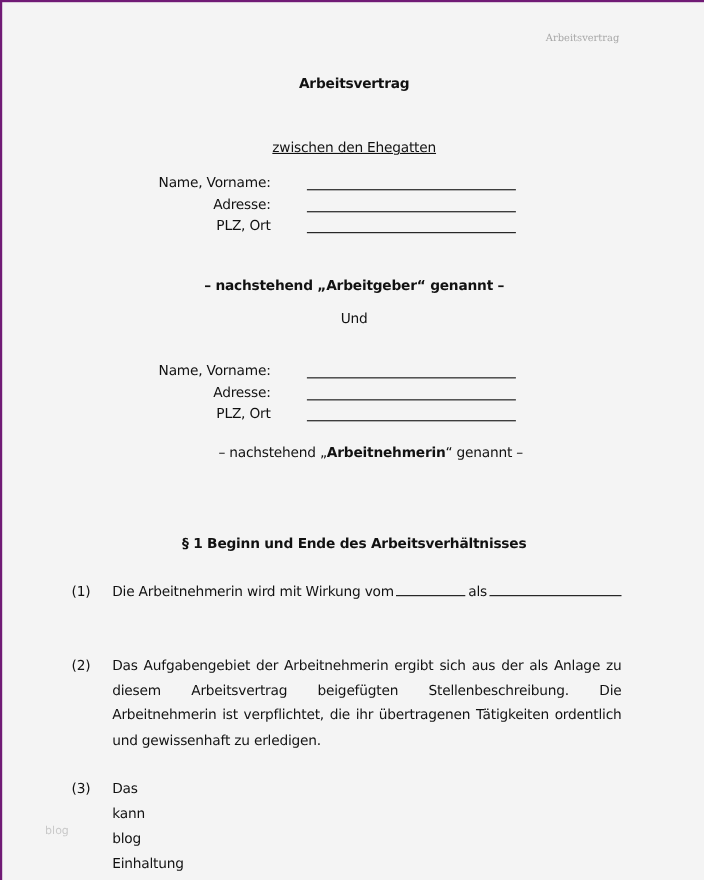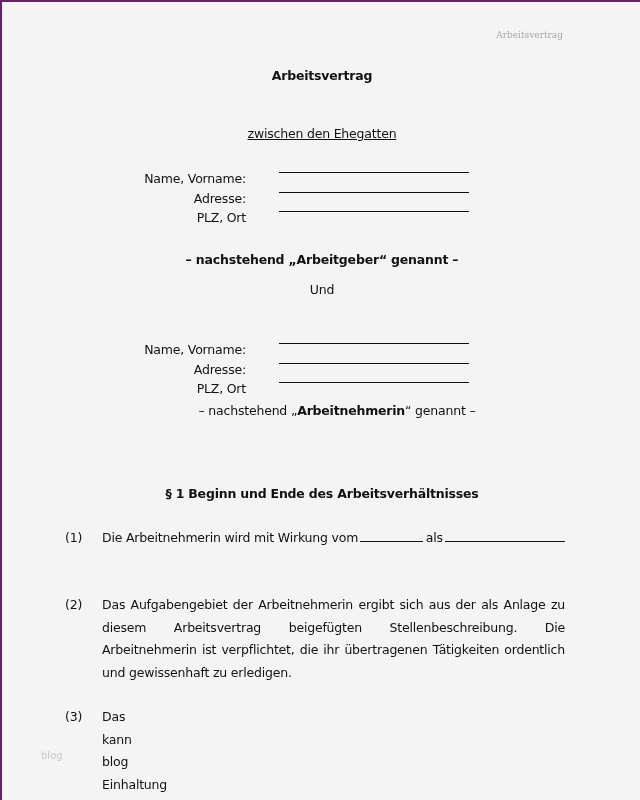--- a/index.html
+++ b/index.html
@@ -53,21 +53,20 @@
     .party-row {
       position: relative;
       height: 19.5px;
     }
     .party-label {
       position: absolute;
       right: 396px;
       font-size: 12.5px;
       letter-spacing: -0.2px;
       top: 0;
-      margin-top: 13px;
     }
     .party-line {
       position: absolute;
       left: 277px;
       width: 190px;
       top: 14px;
       border-bottom: 1px solid #111;
     }
     .party1 { top: 156px; }
     .party2 { top: 327px; }

